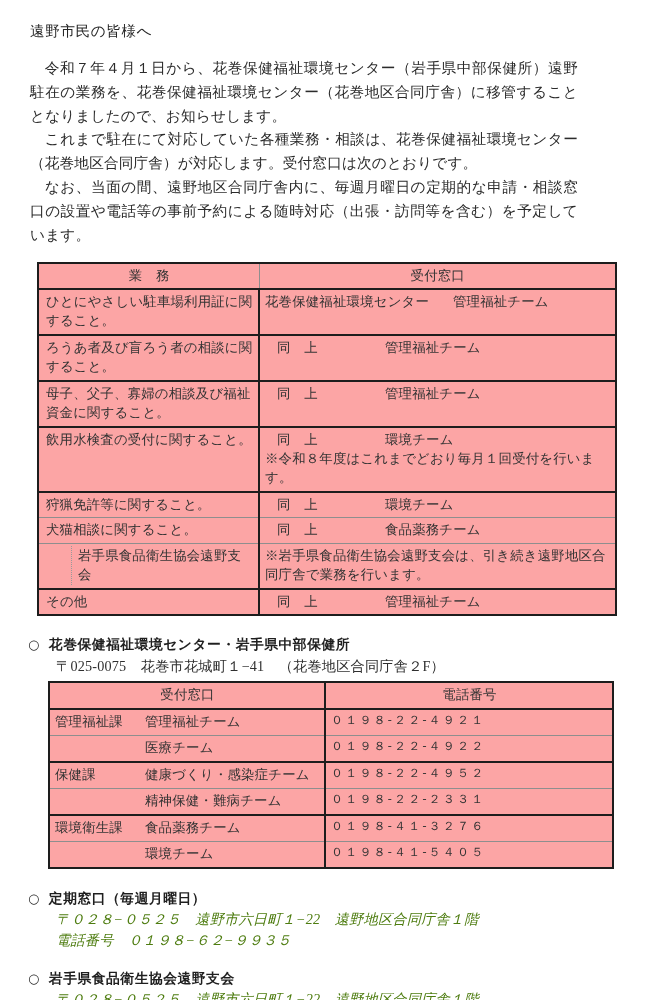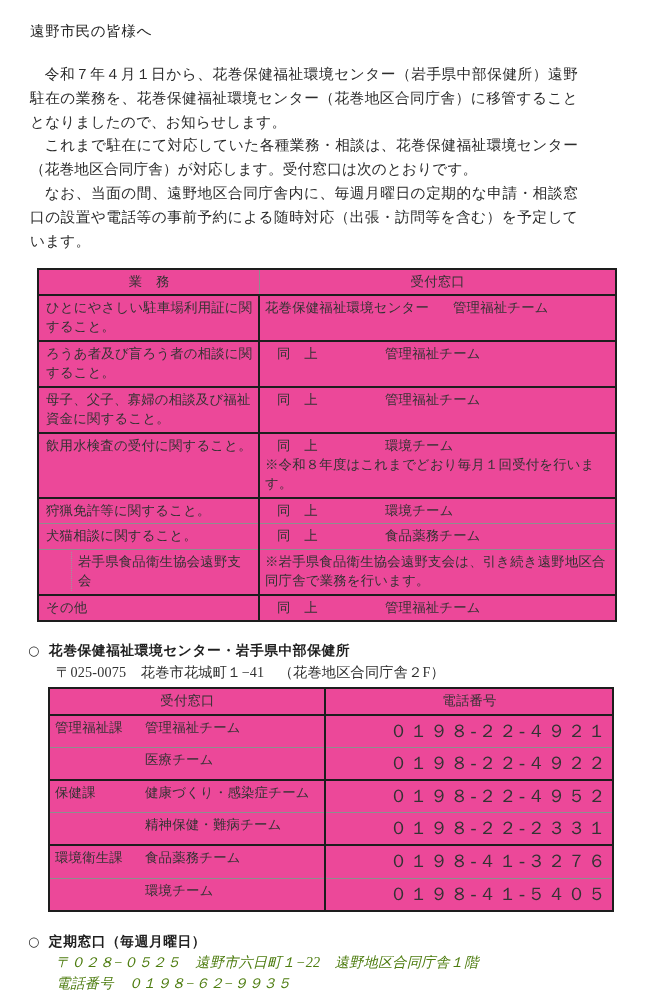--- a/index.html
+++ b/index.html
@@ -29,41 +29,41 @@
   .doc-title {
     font-family: "DejaVu Sans", "Liberation Sans", sans-serif;
     font-size: 14.6px;
     letter-spacing: .6px;
     color: #262626;
     margin: 4px 0 0 2px;
   }
 
   
   .intro {
-    margin-top: 22px;
+    margin-top: 16px;
     margin-left: 2px;
     margin-right: 12px;
   }
   .intro p {
     margin: 0;
     text-indent: 1em;
     line-height: 1.62;
     font-size: 14.7px;
     letter-spacing: .1px;
     text-align: justify;
     color: #2b2b2b;
   }
 
   
   table.doc-table {
     border-collapse: collapse;
     table-layout: fixed;
     font-size: 13.4px;
     color: #333;
-    background: #ec4899;
+    background: #fca5a5;
   }
   table.doc-table td,
   table.doc-table th {
     border: 1px solid #8e8e8e;
     padding: 2px 4px 3px 5px;
     vertical-align: top;
     font-weight: normal;
     line-height: 1.45;
     letter-spacing: .2px;
   }
@@ -163,23 +163,23 @@
     border-right: none;
   }
   .tbl-phone td.team {
     border-left: none;
     border-right: 2px solid #1d1d1d;
     padding-left: 6px;
   }
   .tbl-phone th.hd-left  { border-right: 2px solid #1d1d1d; }
   .tbl-phone tr.grp > td { border-top: 2px solid #1d1d1d; }
   .tbl-phone td.tel {
-    text-align: right;
+    text-align: left;
     letter-spacing: 2.2px;
-    font-size: 18px;
+    font-size: 12px;
   }
 
   
   .tail-line {
     margin: 2px 0 0 28px;
     font-size: 14.2px;
     letter-spacing: .2px;
     color: #4d7c0f;
     font-style: italic;
   }

